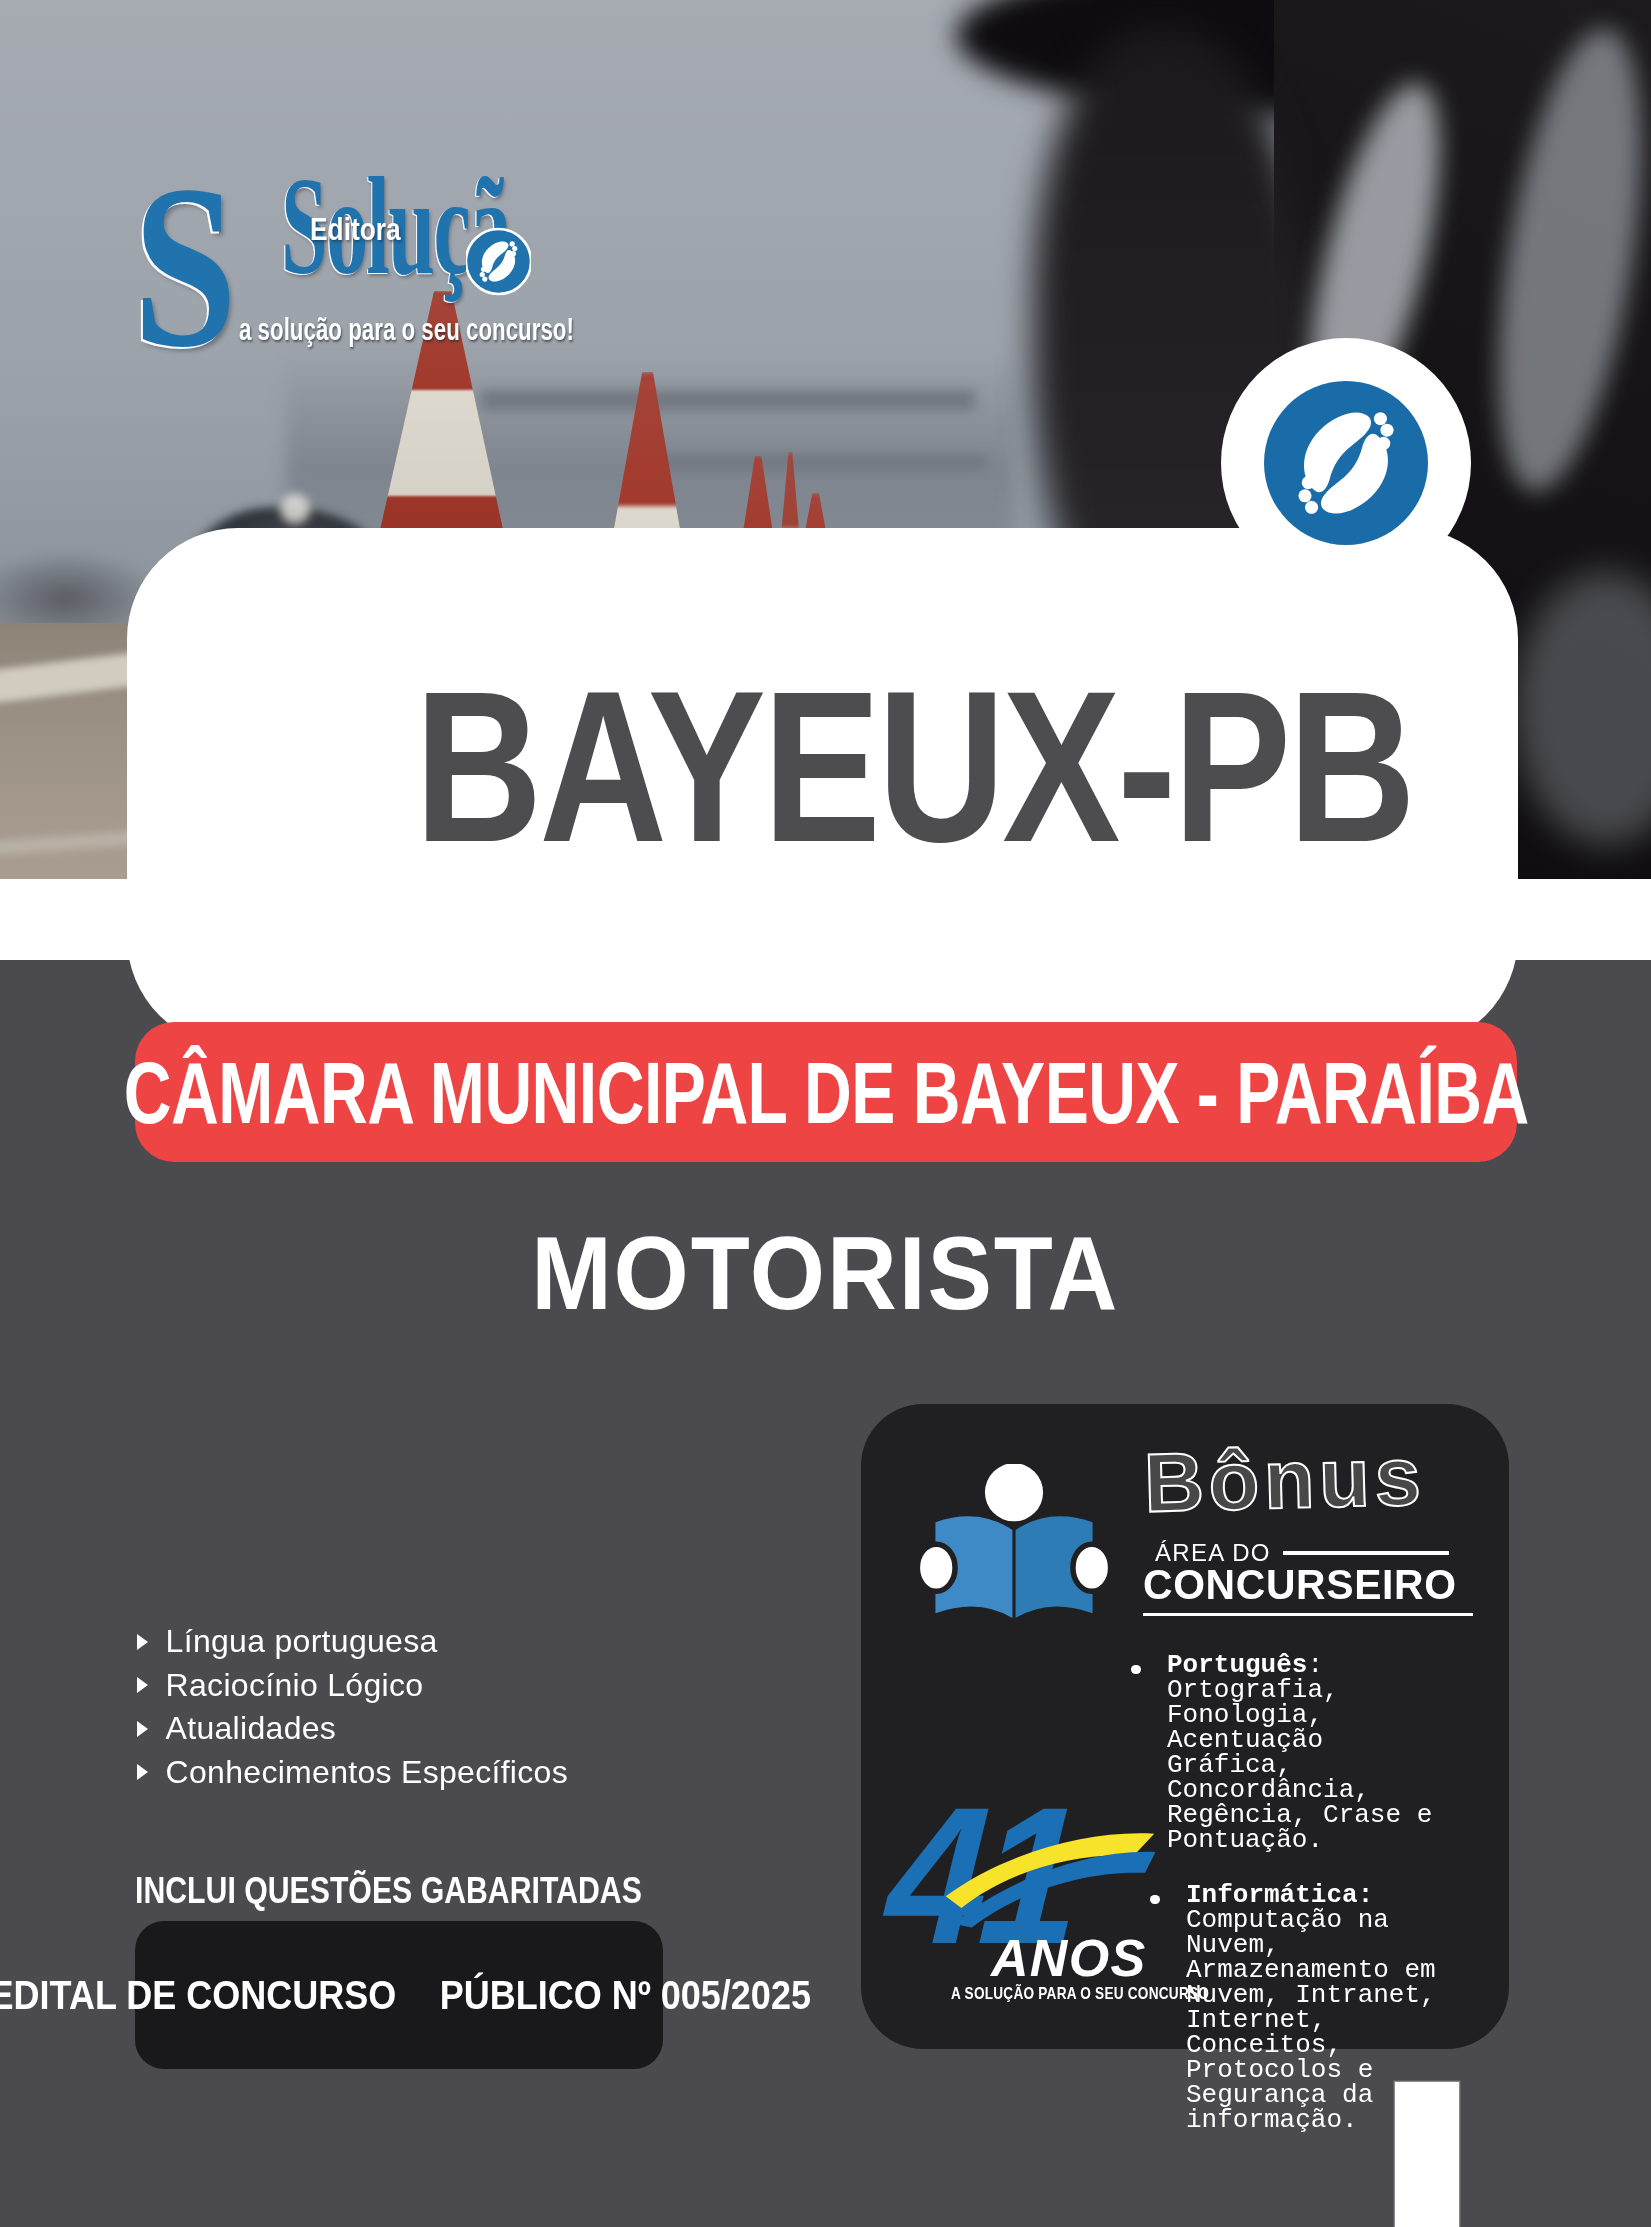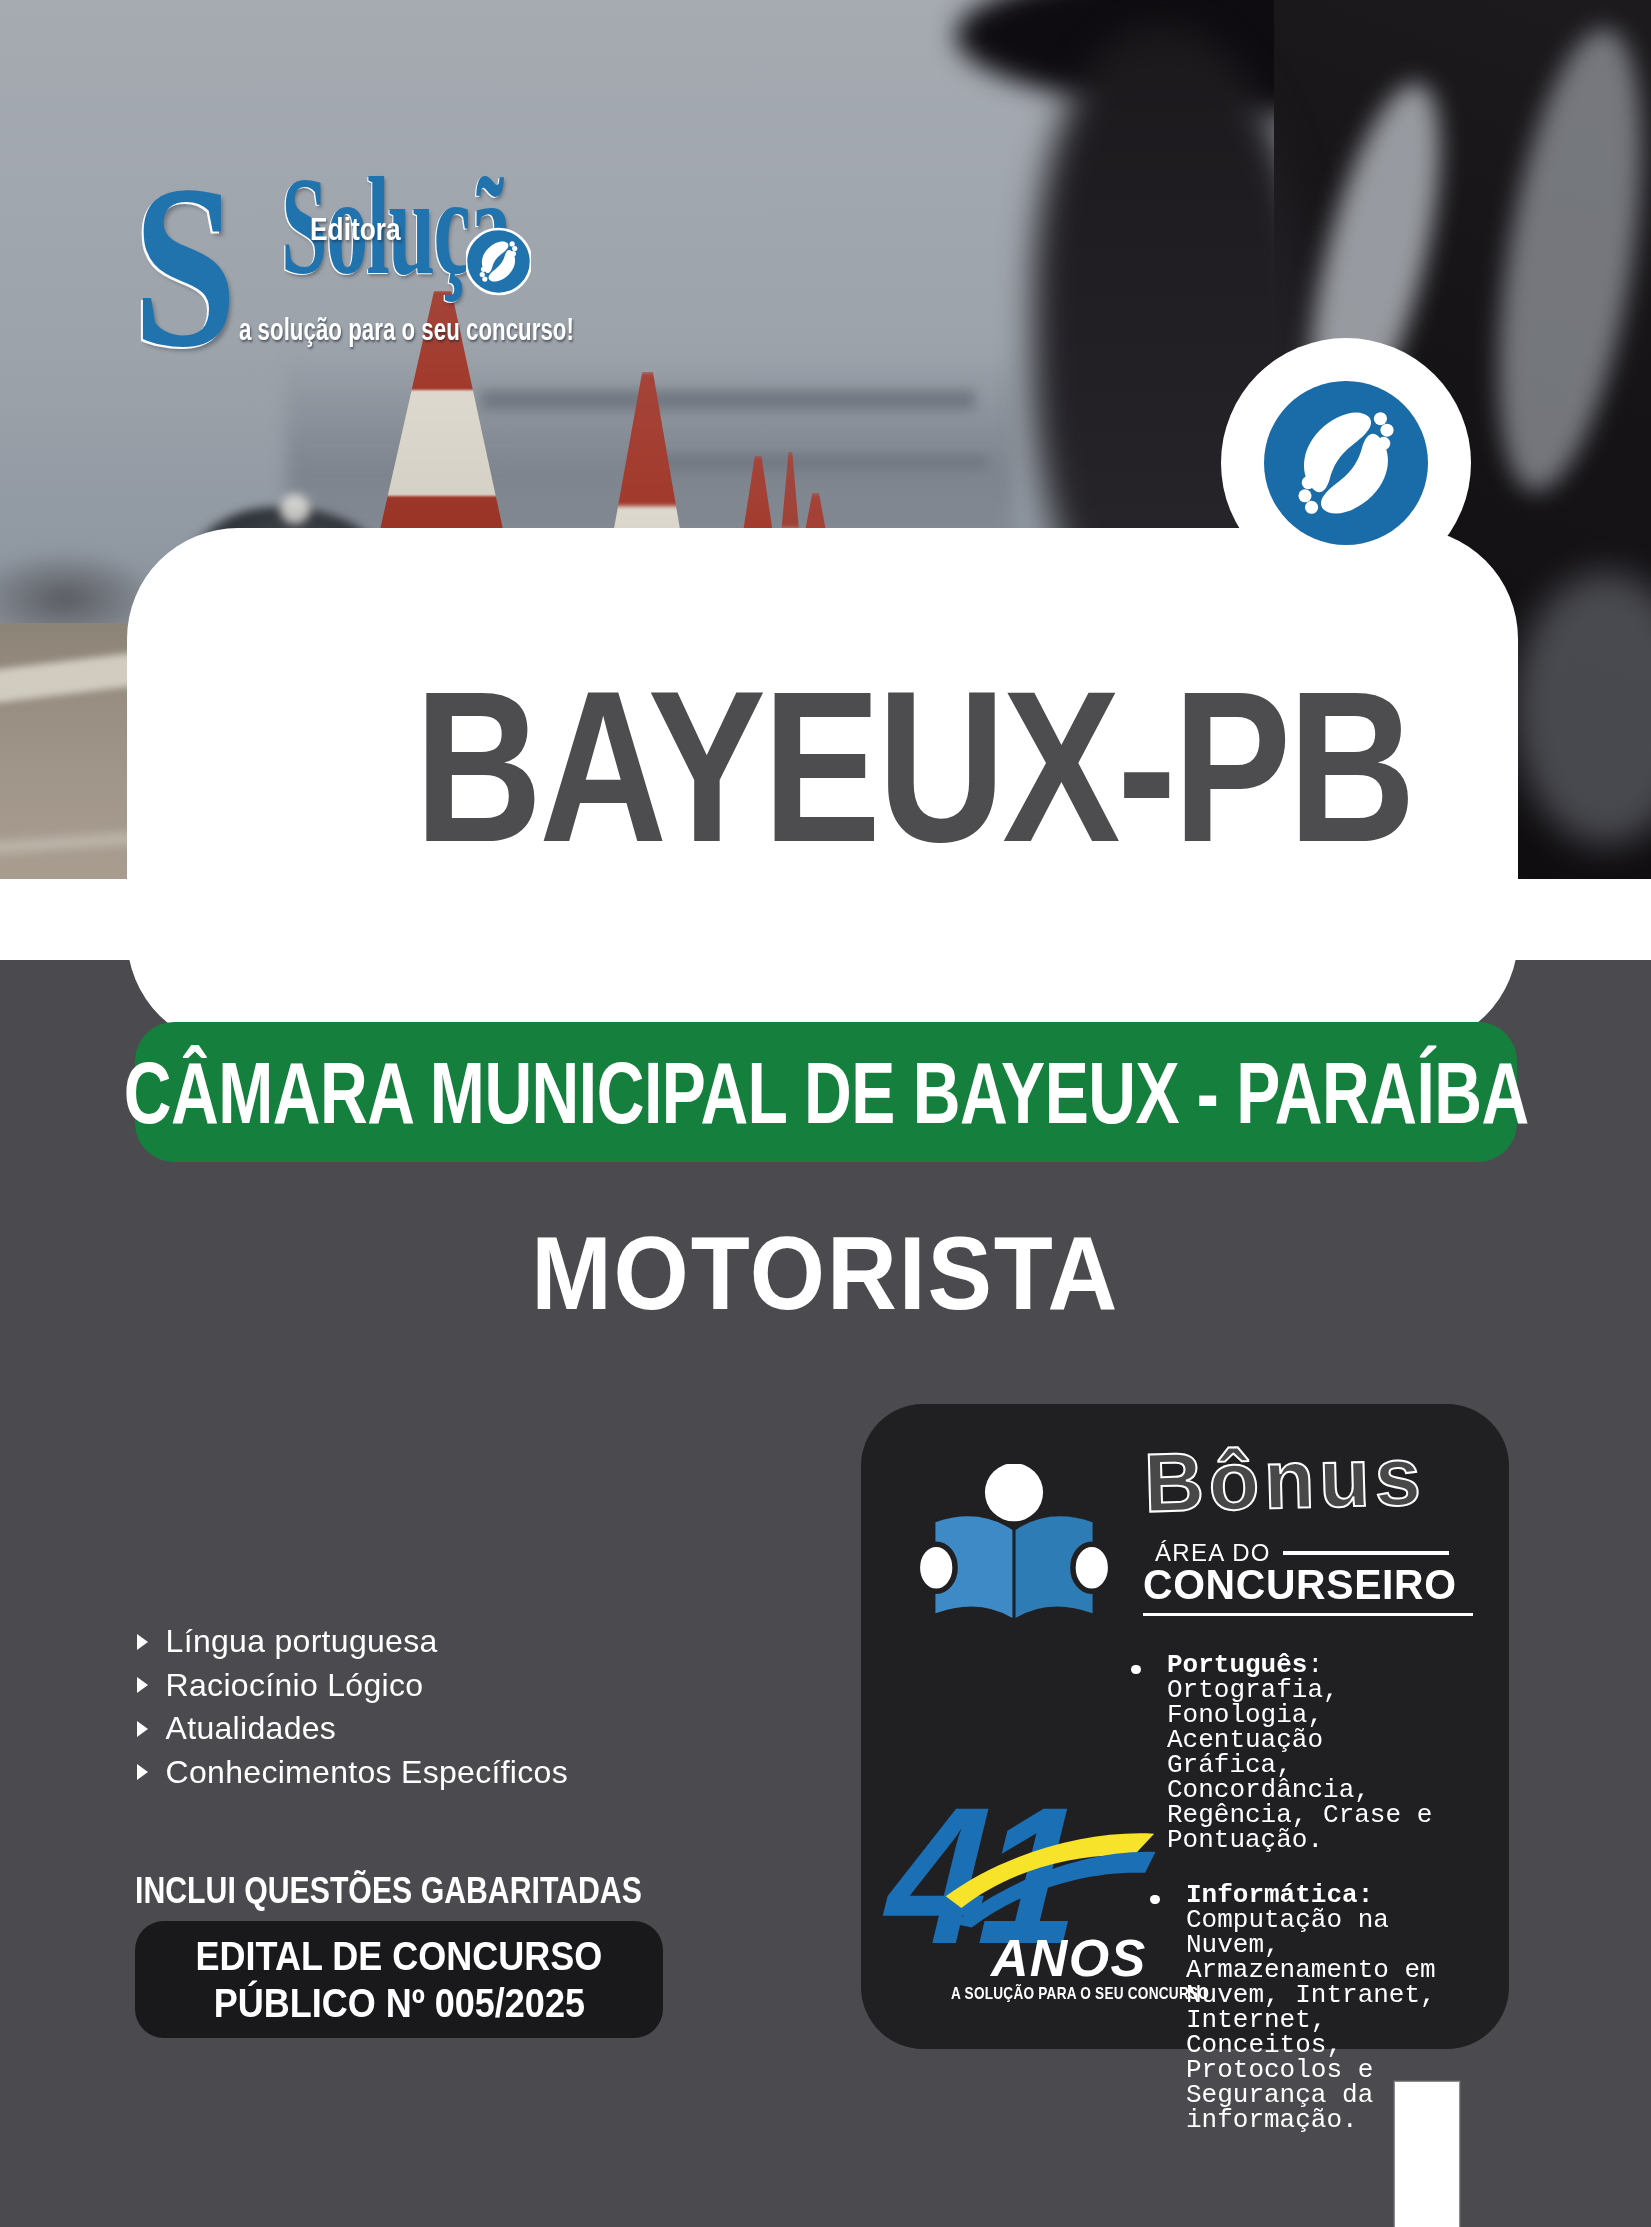--- a/index.html
+++ b/index.html
@@ -65,42 +65,42 @@
   
   .badge{position:absolute;left:1221px;top:338px;width:250px;height:250px;border-radius:50%;background:#fff;z-index:3;}
   .badge svg{position:absolute;left:43px;top:43px;}
 
   
   .white-strip{position:absolute;left:0;top:879px;width:1651px;height:81px;background:#fff;z-index:1;}
   .card{position:absolute;left:127px;top:528px;width:1391px;height:520px;background:#fff;border-radius:111px;z-index:2;}
   .card-title{position:absolute;left:127px;top:658px;width:1573px;text-align:center;z-index:5;
               font-size:216px;font-weight:800;color:#4d4d50;line-height:1;letter-spacing:-3.9px;}
   .card-title>span{display:inline-block;transform:scaleX(.82);transform-origin:center;white-space:nowrap;}
-  .dark-bar{position:absolute;left:135px;top:1022px;width:1382px;height:140px;background:#15803d;border-radius:39px;
+  .dark-bar{position:absolute;left:135px;top:1022px;width:1382px;height:140px;background:#ef4444;border-radius:39px;
             z-index:4;display:flex;align-items:center;justify-content:center;}
   .dark-bar>span{font-size:87px;font-weight:700;color:#fff;white-space:nowrap;line-height:1;
                  display:inline-block;transform:scaleX(.76);transform-origin:center;letter-spacing:-0.7px;}
 
   
   .role{position:absolute;left:0;top:1221px;width:1651px;text-align:center;z-index:5;}
   .role>span{display:inline-block;font-size:104px;font-weight:800;color:#fff;letter-spacing:2px;line-height:1;
              transform:scaleX(.93);transform-origin:center;}
 
   
   .subjects{position:absolute;left:137px;top:1624px;z-index:5;list-style:none;margin:0;padding:0;}
   .subjects li{display:flex;align-items:center;height:35px;margin-bottom:8.5px;}
   .tri{width:0;height:0;border-left:11px solid #fff;border-top:8.5px solid transparent;
        border-bottom:8.5px solid transparent;margin-right:17.6px;flex:0 0 auto;}
   .subjects .lbl{font-size:32px;color:#fff;letter-spacing:0.3px;white-space:nowrap;}
 
   
   .highlight{position:absolute;left:135px;top:1870px;z-index:5;font-size:36px;font-weight:700;color:#fff;
              white-space:nowrap;transform:scaleX(.84);transform-origin:left top;letter-spacing:0;}
-  .edital{position:absolute;left:135px;top:1921px;width:528px;height:117px;background:#19191b;border-radius:29px;
-          z-index:5;display:flex;flex-direction:column;align-items:center;justify-content:center;}
+  .edital{position:absolute;left:135px;top:1921px;width:528px;height:148px;background:#19191b;border-radius:29px;
+          z-index:5;display:flex;flex-direction:row;align-items:center;justify-content:center;}
   .edital span{display:block;font-size:40px;font-weight:700;color:#fff;line-height:47px;white-space:nowrap;
                transform:scaleX(.9);transform-origin:center;}
 
   
   .bonus{position:absolute;left:861px;top:1404px;width:648px;height:645px;background:#202022;border-radius:62px;z-index:5;}
   .person{position:absolute;left:57px;top:60px;}
   .bonus-title{position:absolute;left:283px;top:34px;font-size:83px;font-weight:700;letter-spacing:4.6px;
                color:rgba(255,255,255,.18);-webkit-text-stroke:2px #fff;transform:rotate(-1.5deg);line-height:1;}
   .area-row{position:absolute;left:294px;top:135px;width:294px;display:flex;align-items:center;}
   .area-label{font-size:24px;color:#fff;letter-spacing:1.3px;white-space:nowrap;}

